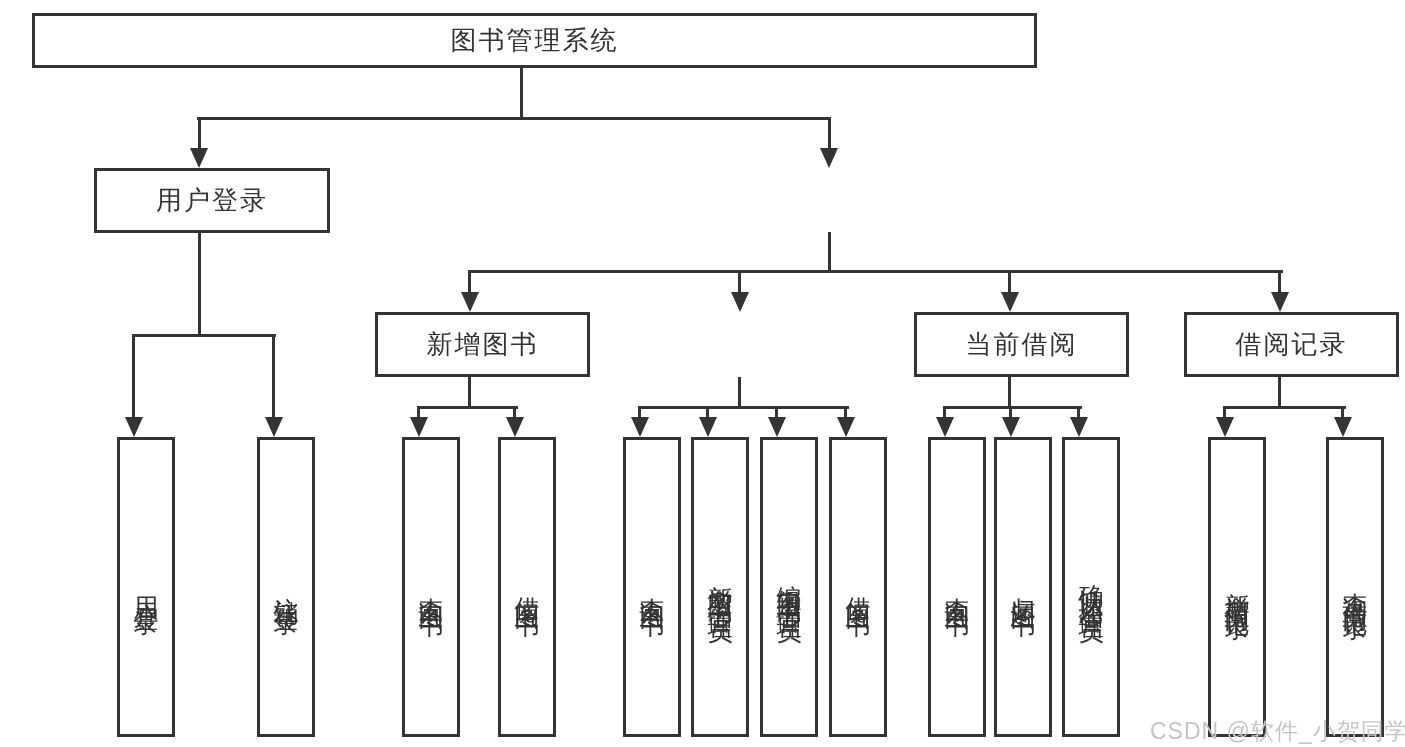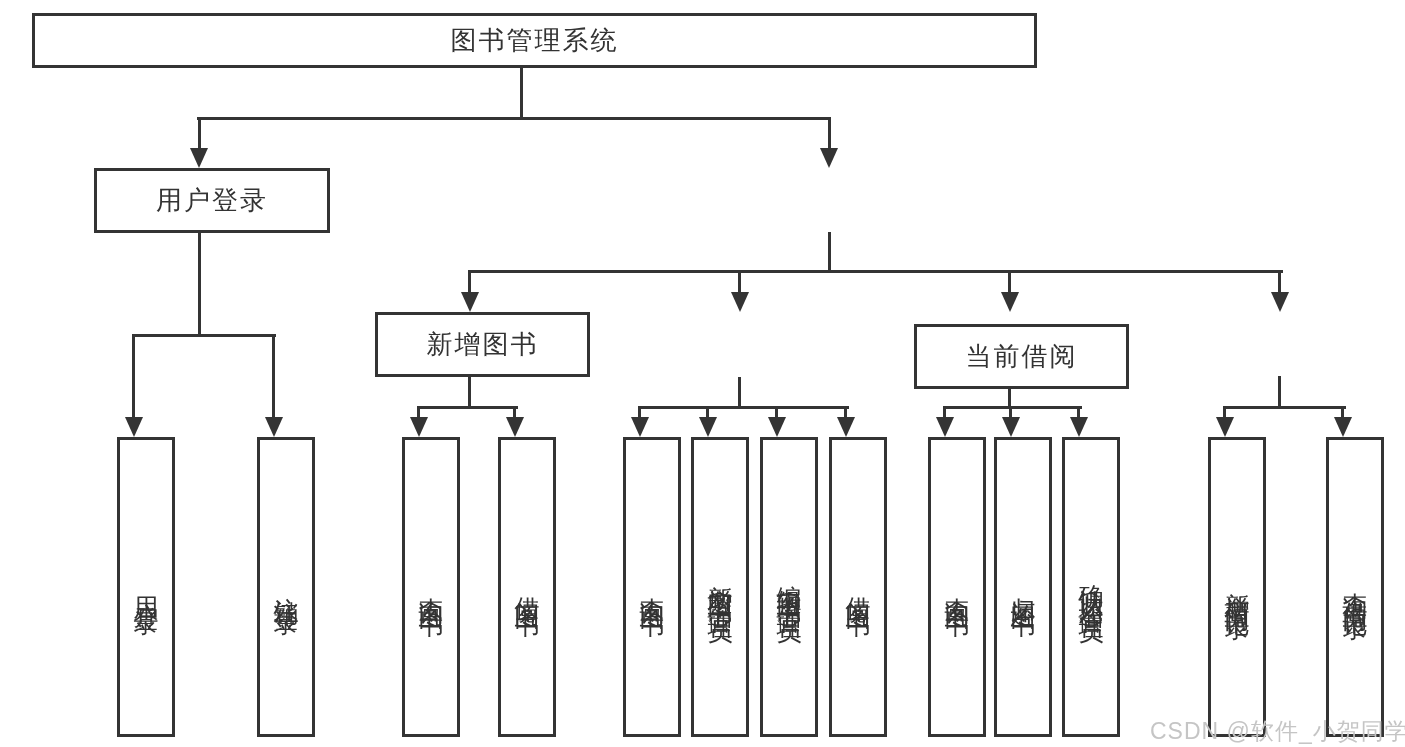--- a/index.html
+++ b/index.html
@@ -97,21 +97,22 @@
   <div class="line" style="left:1223px;top:406px;width:3px;height:14px"></div>
   <div class="arrowhead" style="left:1216px;top:417px"></div>
   <div class="line" style="left:1341px;top:406px;width:3px;height:14px"></div>
   <div class="arrowhead" style="left:1334px;top:417px"></div>
 
   <div class="node h" style="left:20px;top:13px;width:1005px;height:55px">图书管理系统</div>
 
   <div class="node h" style="left:82px;top:168px;width:236px;height:65px">用户登录</div>
 
   <div class="node h" style="left:363px;top:312px;width:215px;height:65px">新增图书</div>
-  <div class="node h" style="left:902px;top:324px;width:215px;height:65px">当前借阅</div>
+  <div class="node h" style="left:902px;top:312px;width:215px;height:65px">当前借阅</div>
+  <div class="node h" style="left:1172px;top:312px;width:215px;height:65px">借阅记录</div>
 
   <div class="node v" style="left:105px;top:437px;width:58px;height:300px">用户登录</div>
   <div class="node v" style="left:245px;top:437px;width:58px;height:300px">注销登录</div>
   <div class="node v" style="left:390px;top:437px;width:58px;height:300px">查询图书</div>
   <div class="node v" style="left:486px;top:437px;width:58px;height:300px">借阅图书</div>
   <div class="node v" style="left:611px;top:437px;width:58px;height:300px">查询图书</div>
   <div class="node v" style="left:679px;top:437px;width:58px;height:300px">新增图书（管理员）</div>
   <div class="node v" style="left:748px;top:437px;width:58px;height:300px">编辑图书（管理员）</div>
   <div class="node v" style="left:817px;top:437px;width:58px;height:300px">借阅图书</div>
   <div class="node v" style="left:916px;top:437px;width:58px;height:300px">查询图书</div>

